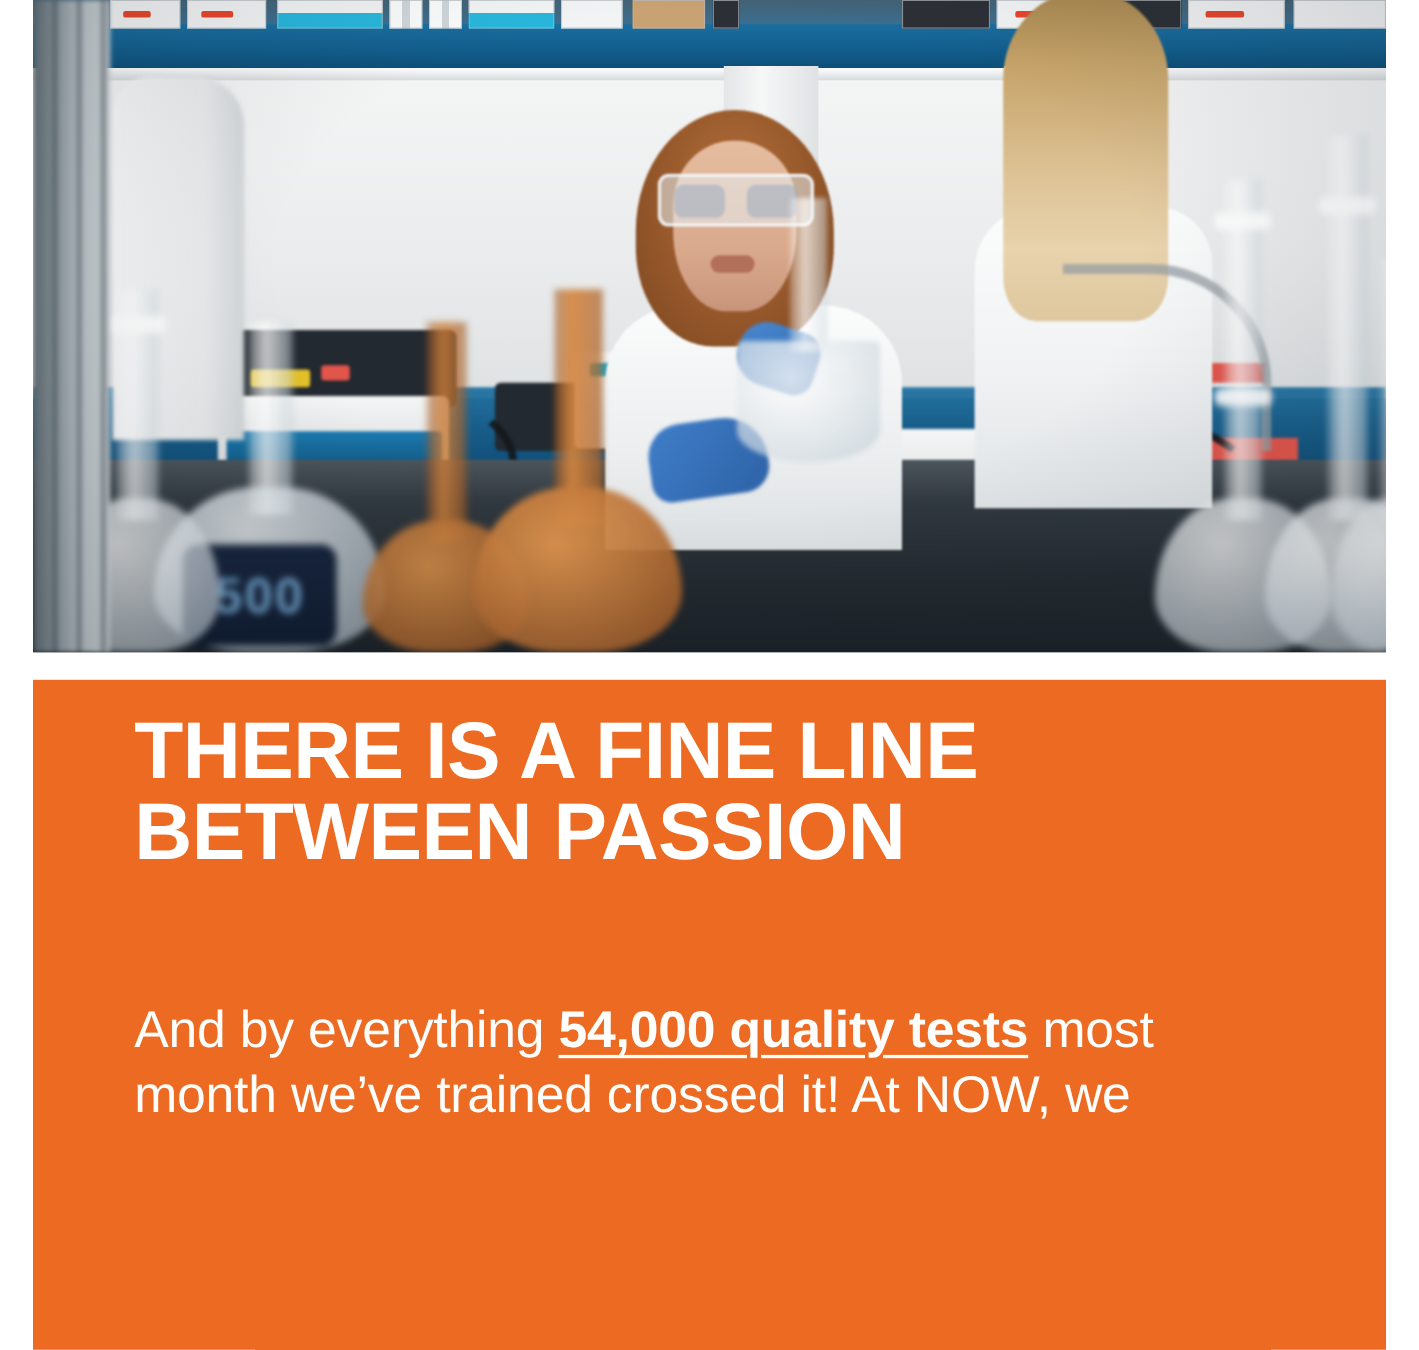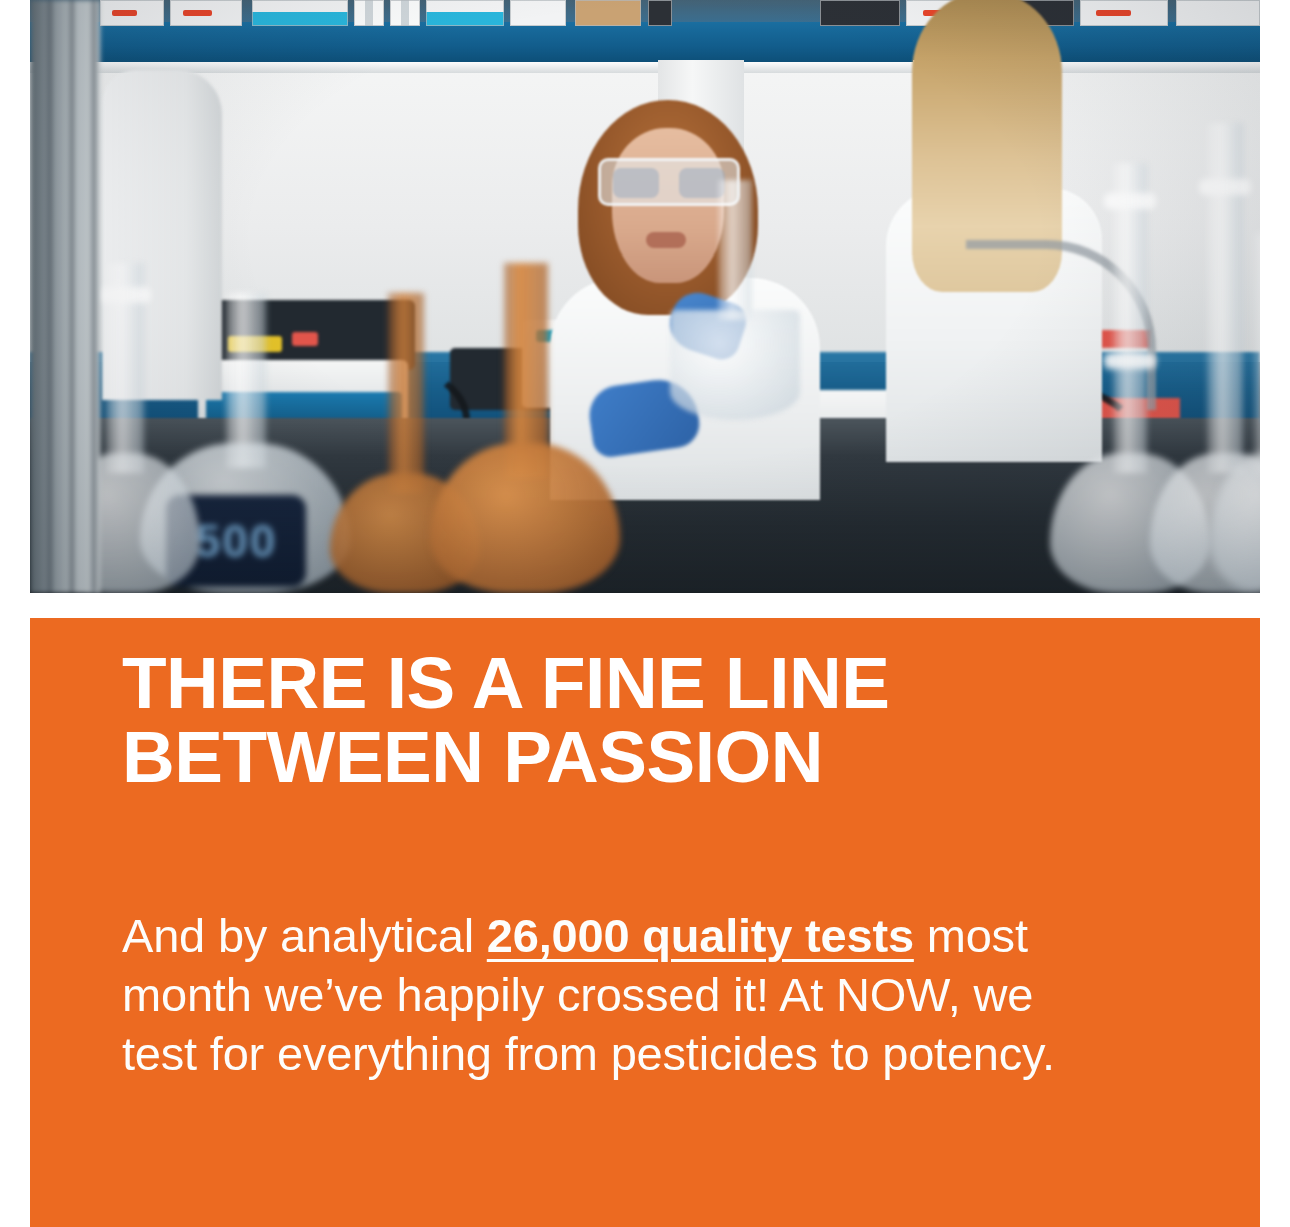--- a/index.html
+++ b/index.html
@@ -517,19 +517,18 @@
   </div>
 
   <div class="panel" style="background: rgb(236, 106, 33);">
 
     <h1 class="headline">
       <span class="hl-line">THERE IS A FINE LINE</span>
       <span class="hl-line">BETWEEN PASSION</span>
     </h1>
 
     <p class="body-copy">
-      <span class="bc-line"><span>And by analytical </span><span class="hl">26,000 quality tests</span><span> most</span></span>
-      <span class="bc-line">month we’ve happily crossed it! At NOW, we</span>
-      <span class="bc-line">test for everything from pesticides to potency.</span>
+      <span class="bc-line"><span>And by everything </span><span class="hl">54,000 quality tests</span><span> most</span></span>
+      <span class="bc-line">month we’ve trained crossed it! At NOW, we</span>
     </p>
 
   </div>
 </div>
 
 </body></html>

